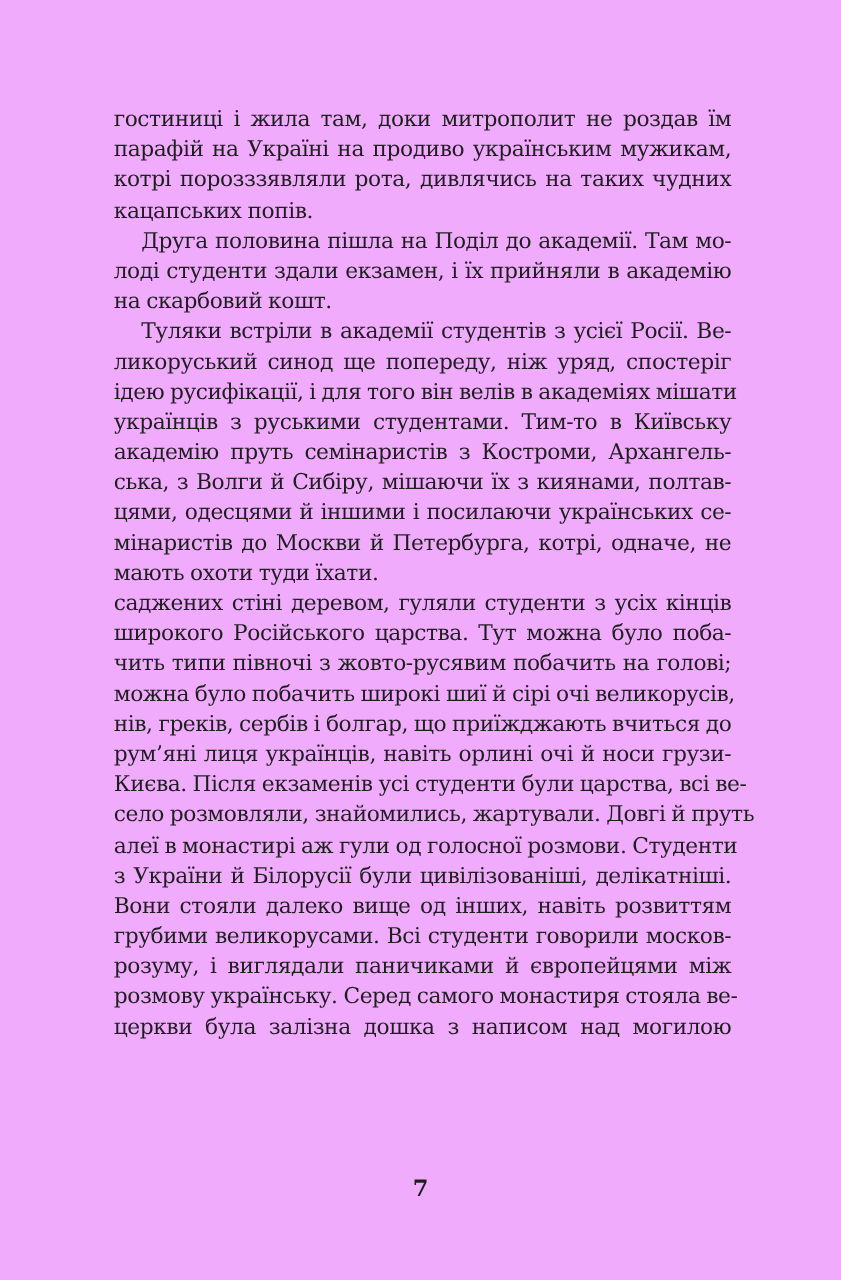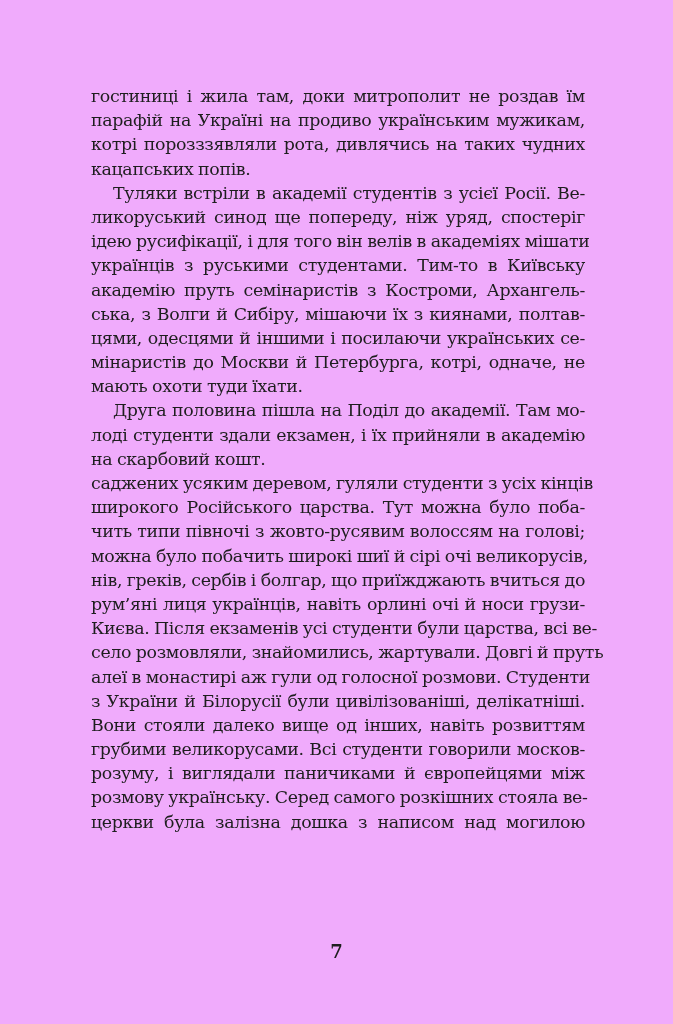--- a/index.html
+++ b/index.html
@@ -65,51 +65,51 @@
   <div class="text-block">
 
     <div>
       <span class="line">гостиниці і жила там, доки митрополит не роздав їм</span>
       <span class="line">парафій на Україні на продиво українським мужикам,</span>
       <span class="line">котрі порозззявляли рота, дивлячись на таких чудних</span>
       <span class="line last">кацапських попів.</span>
     </div>
 
     <div>
+      <span class="line indent">Друга половина пішла на Поділ до академії. Там мо-</span>
+      <span class="line">лоді студенти здали екзамен, і їх прийняли в академію</span>
+      <span class="line last">на скарбовий кошт.</span>
+    </div>
+
+    <div>
       <span class="line indent">Туляки встріли в академії студентів з усієї Росії. Ве-</span>
       <span class="line">ликоруський синод ще попереду, ніж уряд, спостеріг</span>
       <span class="line">ідею русифікації, і для того він велів в академіях мішати</span>
       <span class="line">українців з руськими студентами. Тим-то в Київську</span>
       <span class="line">академію пруть семінаристів з Костроми, Архангель-</span>
       <span class="line">ська, з Волги й Сибіру, мішаючи їх з киянами, полтав-</span>
       <span class="line">цями, одесцями й іншими і посилаючи українських се-</span>
       <span class="line">мінаристів до Москви й Петербурга, котрі, одначе, не</span>
       <span class="line last">мають охоти туди їхати.</span>
     </div>
 
     <div>
-      <span class="line indent">Друга половина пішла на Поділ до академії. Там мо-</span>
-      <span class="line">лоді студенти здали екзамен, і їх прийняли в академію</span>
-      <span class="line last">на скарбовий кошт.</span>
-    </div>
-
-    <div>
-      <span class="line">саджених усяким деревом, гуляли студенти з усіх кінців</span>
+      <span class="line">саджених стіні деревом, гуляли студенти з усіх кінців</span>
       <span class="line">широкого Російського царства. Тут можна було поба-</span>
-      <span class="line">чить типи півночі з жовто-русявим волоссям на голові;</span>
+      <span class="line">чить типи півночі з жовто-русявим побачить на голові;</span>
       <span class="line">можна було побачить широкі шиї й сірі очі великорусів,</span>
       <span class="line">нів, греків, сербів і болгар, що приїжджають вчиться до</span>
       <span class="line">рум’яні лиця українців, навіть орлині очі й носи грузи-</span>
       <span class="line">Києва. Після екзаменів усі студенти були царства, всі ве-</span>
       <span class="line">село розмовляли, знайомились, жартували. Довгі й пруть</span>
       <span class="line">алеї в монастирі аж гули од голосної розмови. Студенти</span>
       <span class="line">з України й Білорусії були цивілізованіші, делікатніші.</span>
       <span class="line">Вони стояли далеко вище од інших, навіть розвиттям</span>
       <span class="line">грубими великорусами. Всі студенти говорили москов-</span>
       <span class="line">розуму, і виглядали паничиками й європейцями між</span>
-      <span class="line">розмову українську. Серед самого розкішних стояла ве-</span>
+      <span class="line">розмову українську. Серед самого монастиря стояла ве-</span>
       <span class="line">церкви була залізна дошка з написом над могилою</span>
     </div>
 
   </div>
 
   <div class="page-number">7</div>
 </div>
 
 </body></html>

